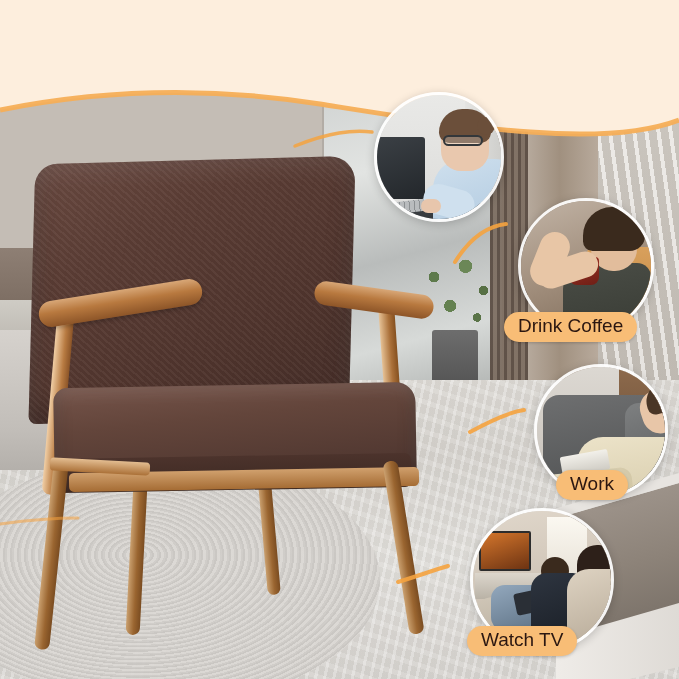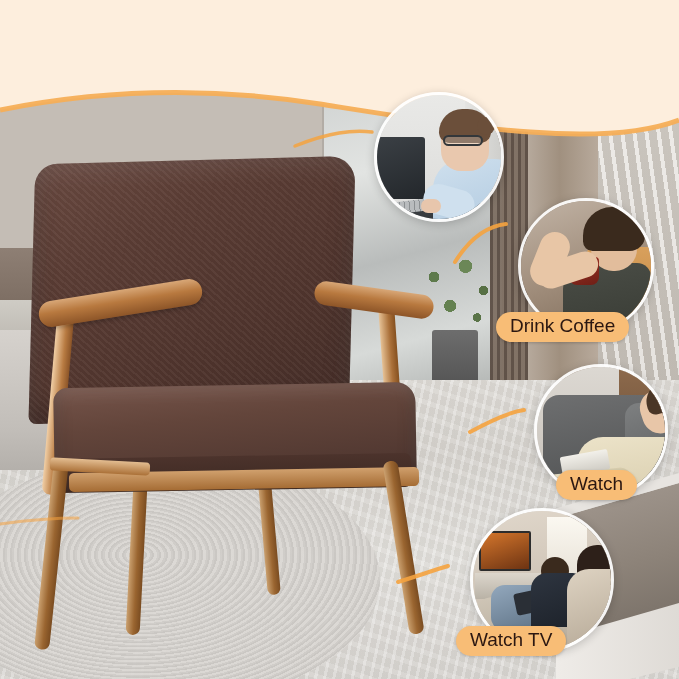--- a/index.html
+++ b/index.html
@@ -349,50 +349,50 @@
       <div class="ph-coffee">
         <div class="c-chair"></div>
         <div class="c-body"></div>
         <div class="c-head"></div>
         <div class="c-hair"></div>
         <div class="c-arm2"></div>
         <div class="c-mug"></div>
         <div class="c-arm"></div>
       </div>
     </div>
-    <div class="pill" style="left:0px;top:114px">Drink Coffee</div>
+    <div class="pill" style="left:8px;top:114px">Drink Coffee</div>
   </div>
 
   <div class="callout" style="left:516px;top:364px;width:165px;height:150px;z-index:8">
     <div class="bubble" style="left:18px;top:0;width:134px;height:134px">
       <div class="ph-rest">
         <div class="r-wall"></div>
         <div class="r-sofa"></div>
         <div class="r-cush"></div>
         <div class="r-head"></div>
         <div class="r-hair"></div>
         <div class="r-body"></div>
         <div class="r-legs"></div>
         <div class="r-book"></div>
       </div>
     </div>
-    <div class="pill" style="left:40px;top:106px">Watch</div>
+    <div class="pill" style="left:40px;top:106px">Work</div>
   </div>
 
   <div class="callout" style="left:452px;top:508px;width:180px;height:165px;z-index:8">
     <div class="bubble" style="left:18px;top:0;width:144px;height:144px">
       <div class="ph-tv">
         <div class="t-win"></div>
         <div class="t-tv"></div>
         <div class="t-cab"></div>
         <div class="t-sofa"></div>
         <div class="t-p1"></div>
         <div class="t-tab"></div>
         <div class="t-p2h"></div>
         <div class="t-p2"></div>
         <div class="t-p3h"></div>
         <div class="t-p3"></div>
       </div>
     </div>
-    <div class="pill" style="left:4px;top:118px">Watch TV</div>
+    <div class="pill" style="left:15px;top:118px">Watch TV</div>
   </div>
 
 </div>
 
 </body></html>

